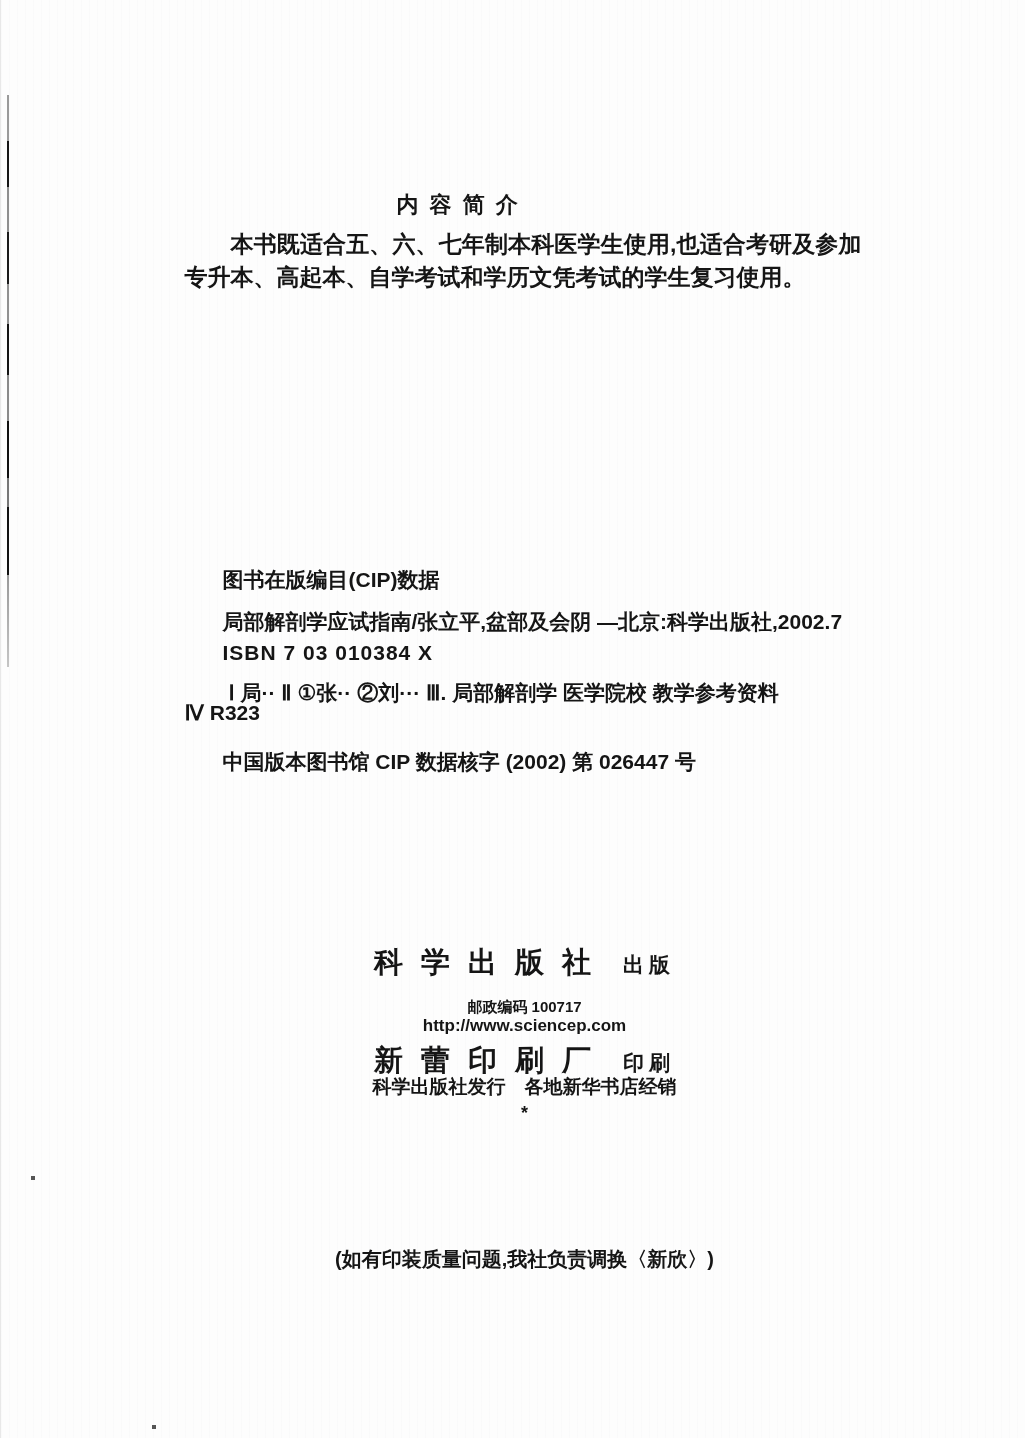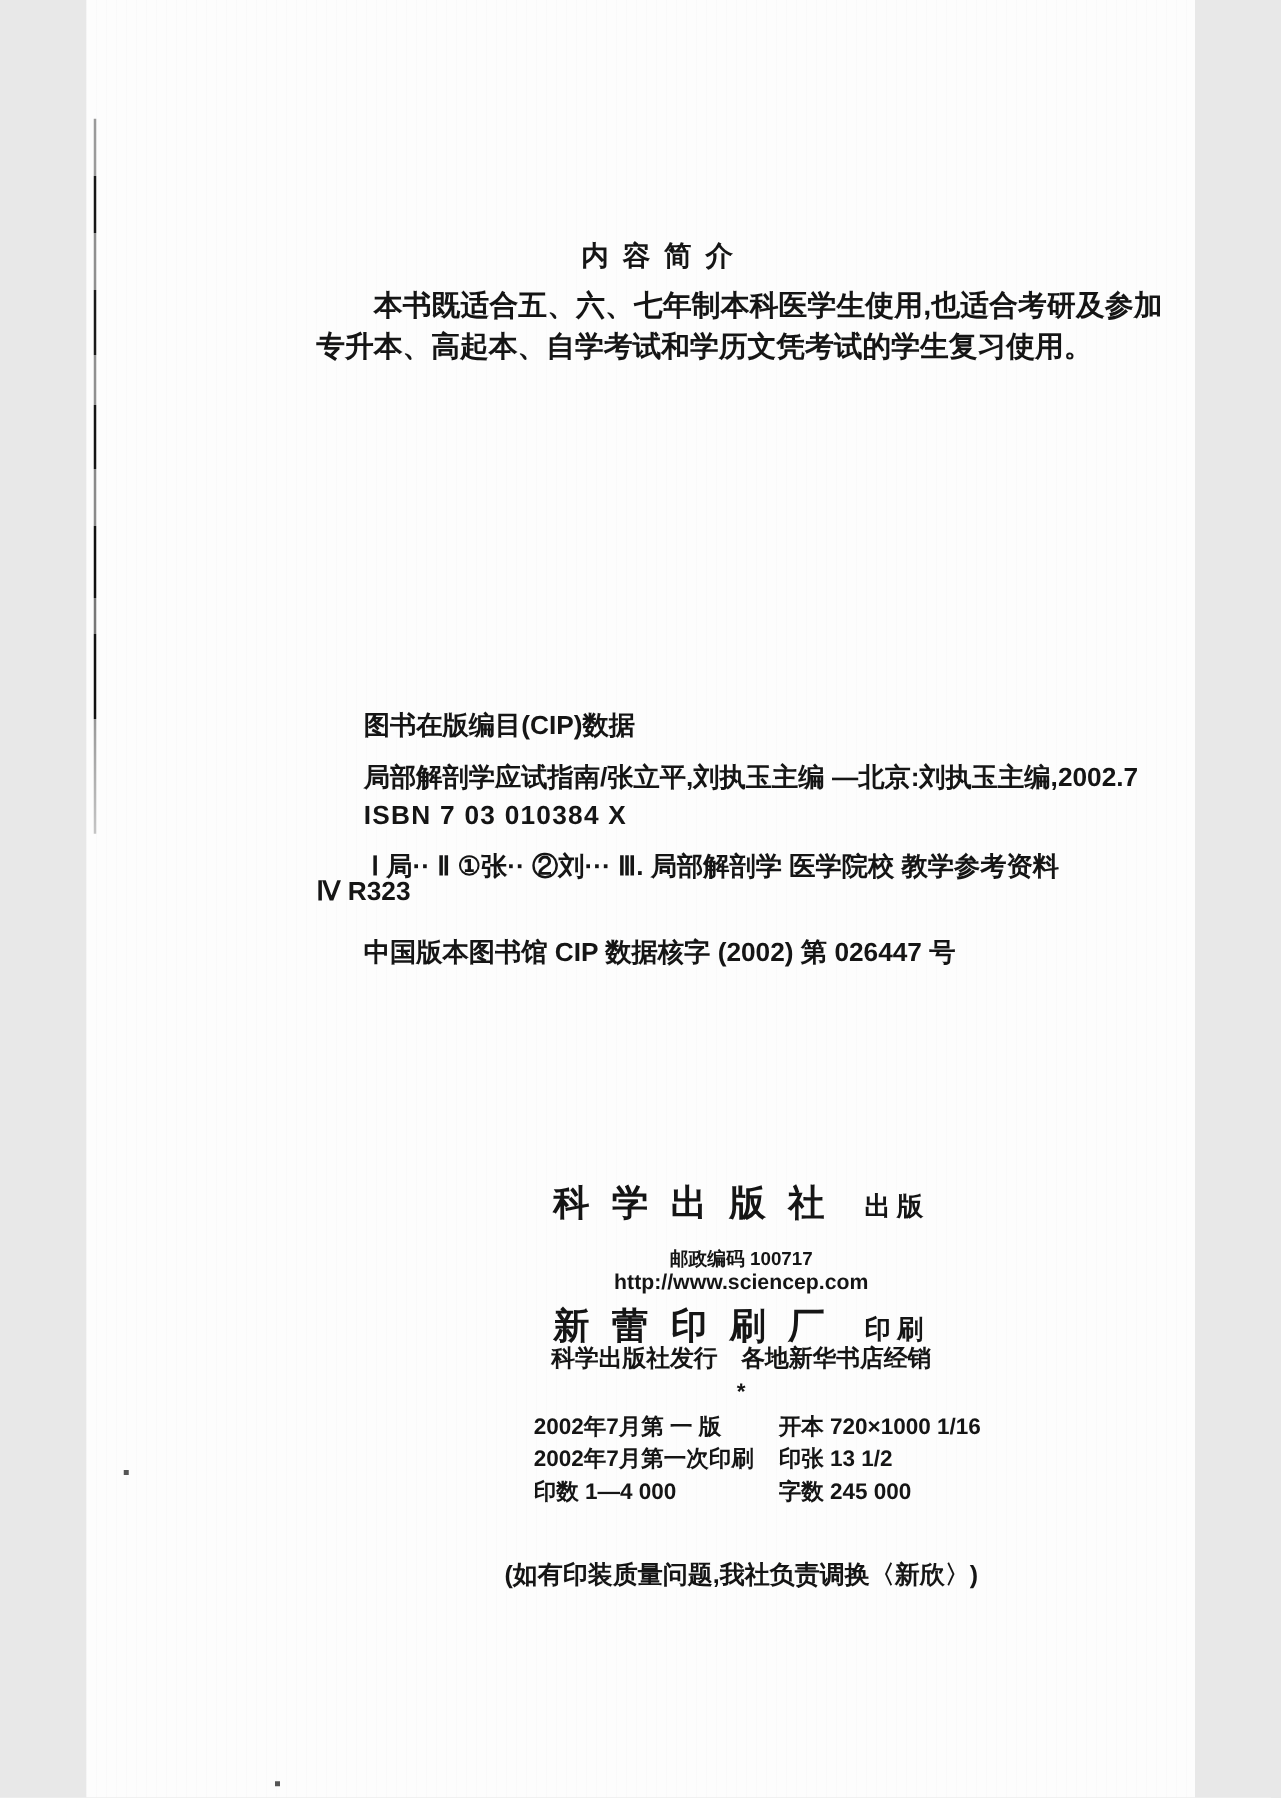--- a/index.html
+++ b/index.html
@@ -1,18 +1,18 @@
 <!DOCTYPE html>
 <html><head>
 <meta charset="utf-8">
 <style>
   html, body { margin: 0; padding: 0; background: #e8e8e8; }
   .page {
     position: relative;
-    width: 887px;
+    width: 1024px;
     height: 1438px;
     margin: 0 auto;
     background-color: #fdfdfd;
     background-image: repeating-linear-gradient(90deg,
       rgba(110,110,130,0.025) 0px, rgba(110,110,130,0.025) 1px,
       transparent 1px, transparent 8px);
     overflow: hidden;
     font-family: "Liberation Sans", sans-serif;
     color: #151515;
   }
@@ -121,50 +121,36 @@
   <div class="speck speck-b"></div>
 
   <div class="doc-title">内 容 简 介</div>
 
   <div class="intro">
     <p>本书既适合五、六、七年制本科医学生使用,也适合考研及参加专升本、高起本、自学考试和学历文凭考试的学生复习使用。</p>
   </div>
 
   <div class="cip">
     <div class="cip-line cip-heading">图书在版编目(CIP)数据</div>
-    <div class="cip-line cip-title-line">局部解剖学应试指南/张立平,刘执玉主编 —北京:刘执玉主编,2002.7</div>
+    <div class="cip-line cip-title-line">局部解剖学应试指南/张立平,盆部及会阴 —北京:科学出版社,2002.7</div>
     <div class="cip-line cip-isbn">ISBN 7 03 010384 X</div>
     <div class="cip-line cip-class-line">Ⅰ 局·· Ⅱ ①张·· ②刘··· Ⅲ. 局部解剖学 医学院校 教学参考资料</div>
     <div class="cip-line cip-class-line2">Ⅳ R323</div>
     <div class="cip-line cip-registration">中国版本图书馆 CIP 数据核字 (2002) 第 026447 号</div>
   </div>
 
   <div class="imprint">
     <div class="imprint-row row-publisher">
       <span class="calli">科学出版社</span><span class="calli-suffix">出版</span>
     </div>
     <div class="imprint-row row-postcode">邮政编码 100717</div>
     <div class="imprint-row row-website">http://www.sciencep.com</div>
     <div class="imprint-row row-printer">
       <span class="calli">新蕾印刷厂</span><span class="calli-suffix">印刷</span>
     </div>
     <div class="imprint-row row-distribution">科学出版社发行　各地新华书店经销</div>
     <div class="imprint-row row-separator">*</div>
   </div>
 
-  <div class="edition">
-    <div class="edition-row">
-      <span class="edition-left">2002年7月第 一 版</span>
-      <span class="edition-right">开本 720×1000 1/16</span>
-    </div>
-    <div class="edition-row">
-      <span class="edition-left">2002年7月第一次印刷</span>
-      <span class="edition-right">印张 13 1/2</span>
-    </div>
-    <div class="edition-row">
-      <span class="edition-left">印数 1—4 000</span>
-      <span class="edition-right">字数 245 000</span>
-    </div>
-  </div>
 
   <div class="price-block note-line">(如有印装质量问题,我社负责调换〈新欣〉)</div>
 
 </div>
 
 </body></html>

